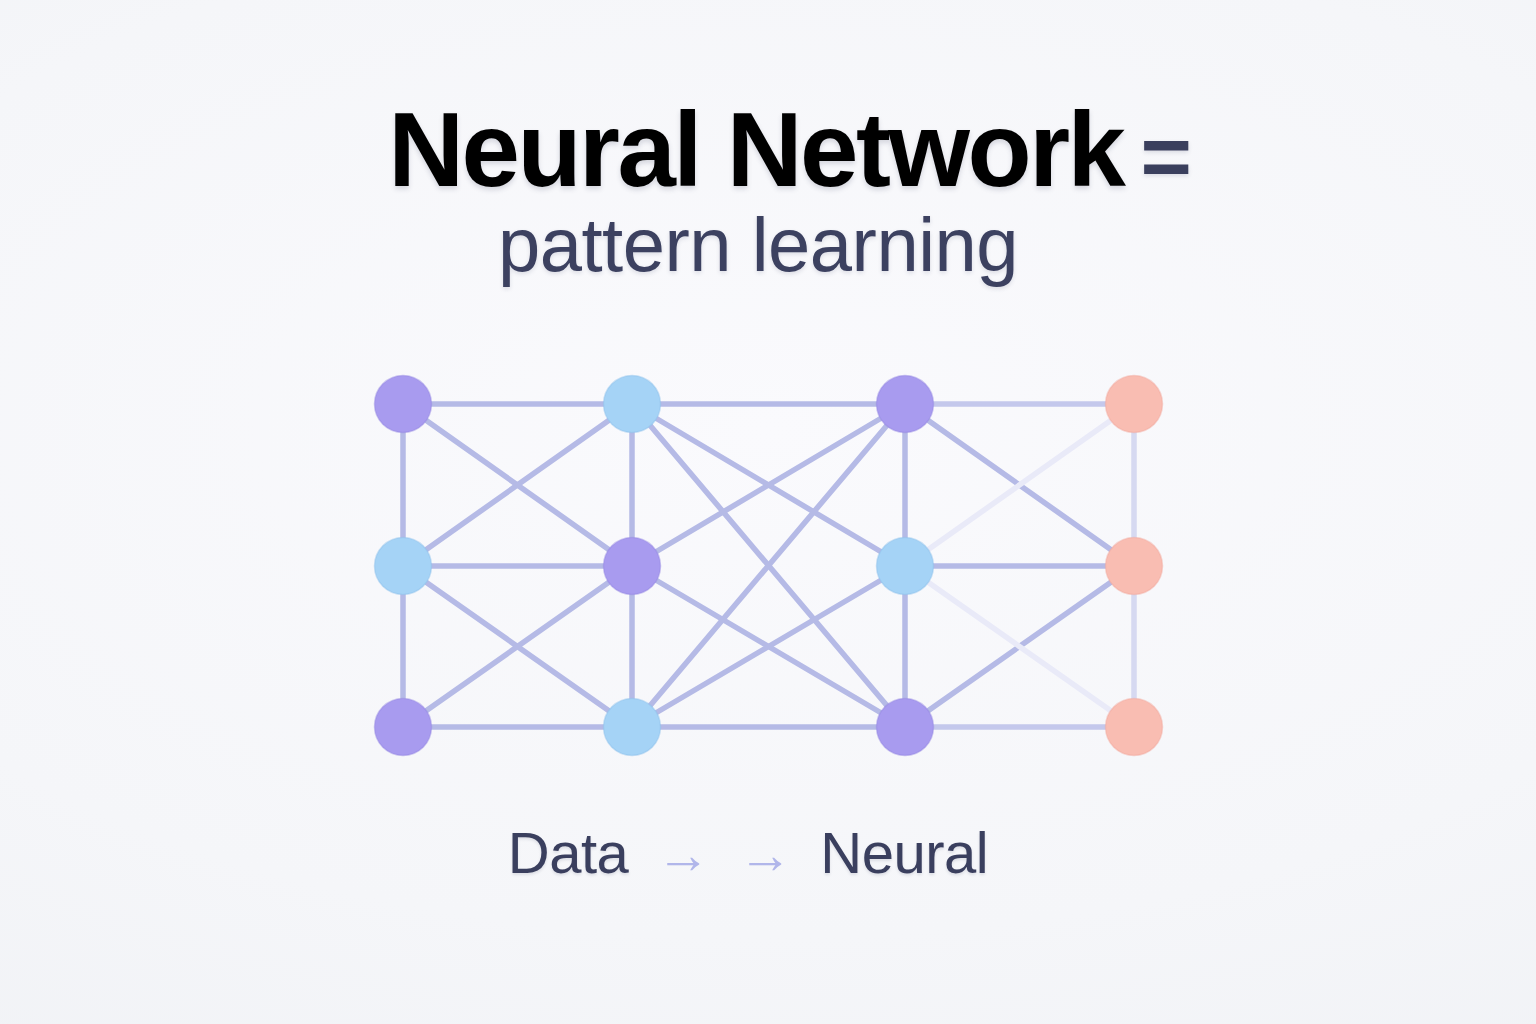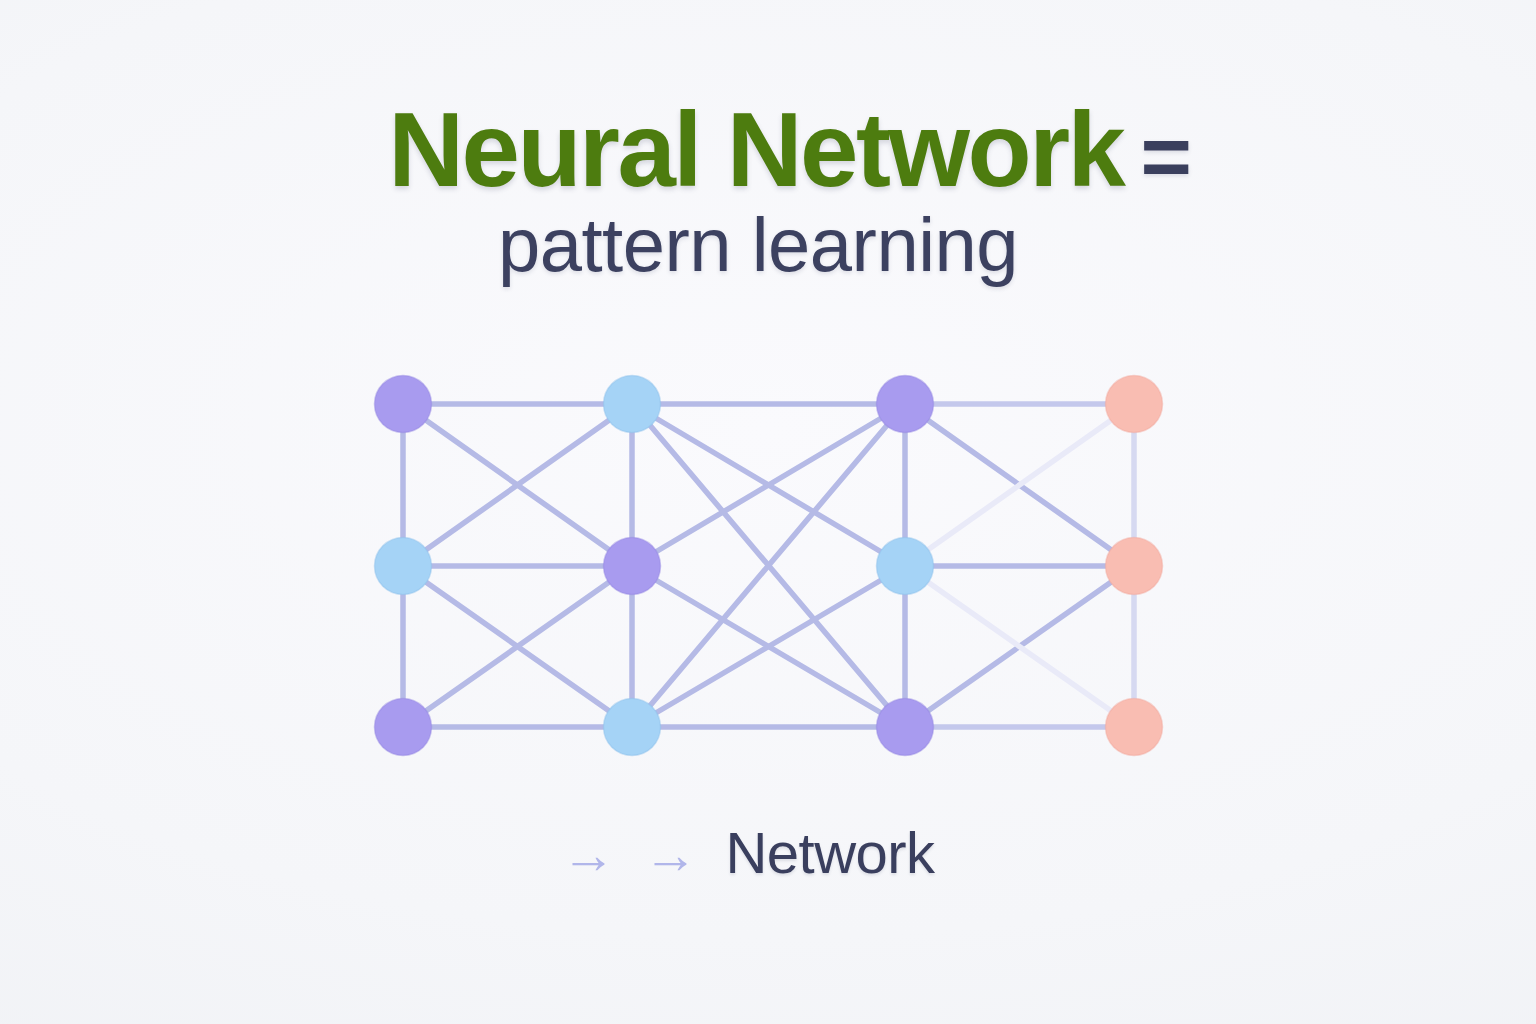--- a/index.html
+++ b/index.html
@@ -32,21 +32,21 @@
     align-items: baseline;
     gap: 17px;
     transform: translateX(22px);
   }
   .title-main {
     margin: 0;
     font-size: 105px;
     line-height: 1;
     font-weight: 700;
     letter-spacing: -2.5px;
-    color: #4d7c0f;
+    color: #000000;
     text-shadow: 0 3px 5px rgba(54, 60, 92, 0.18);
   }
   .title-equals {
     font-size: 88px;
     line-height: 1;
     font-weight: 700;
     color: #3a3f5d;
     text-shadow: 0 2px 4px rgba(54, 60, 92, 0.15);
   }
 
@@ -138,16 +138,17 @@
   </svg>
 
 <div class="title-row">
   <h1 class="title-main">Neural Network</h1>
   <span class="title-equals">=</span>
 </div>
 
 <div class="subtitle">pattern learning</div>
 
 <div class="flow-row">
+  <span>Data</span>
   <span class="flow-arrow" style="color: rgb(177, 182, 234);">→</span>
   <span class="flow-arrow" style="color: rgb(177, 182, 234);">→</span>
-  <span>Network</span>
+  <span>Neural</span>
 </div>
 
 </body></html>

